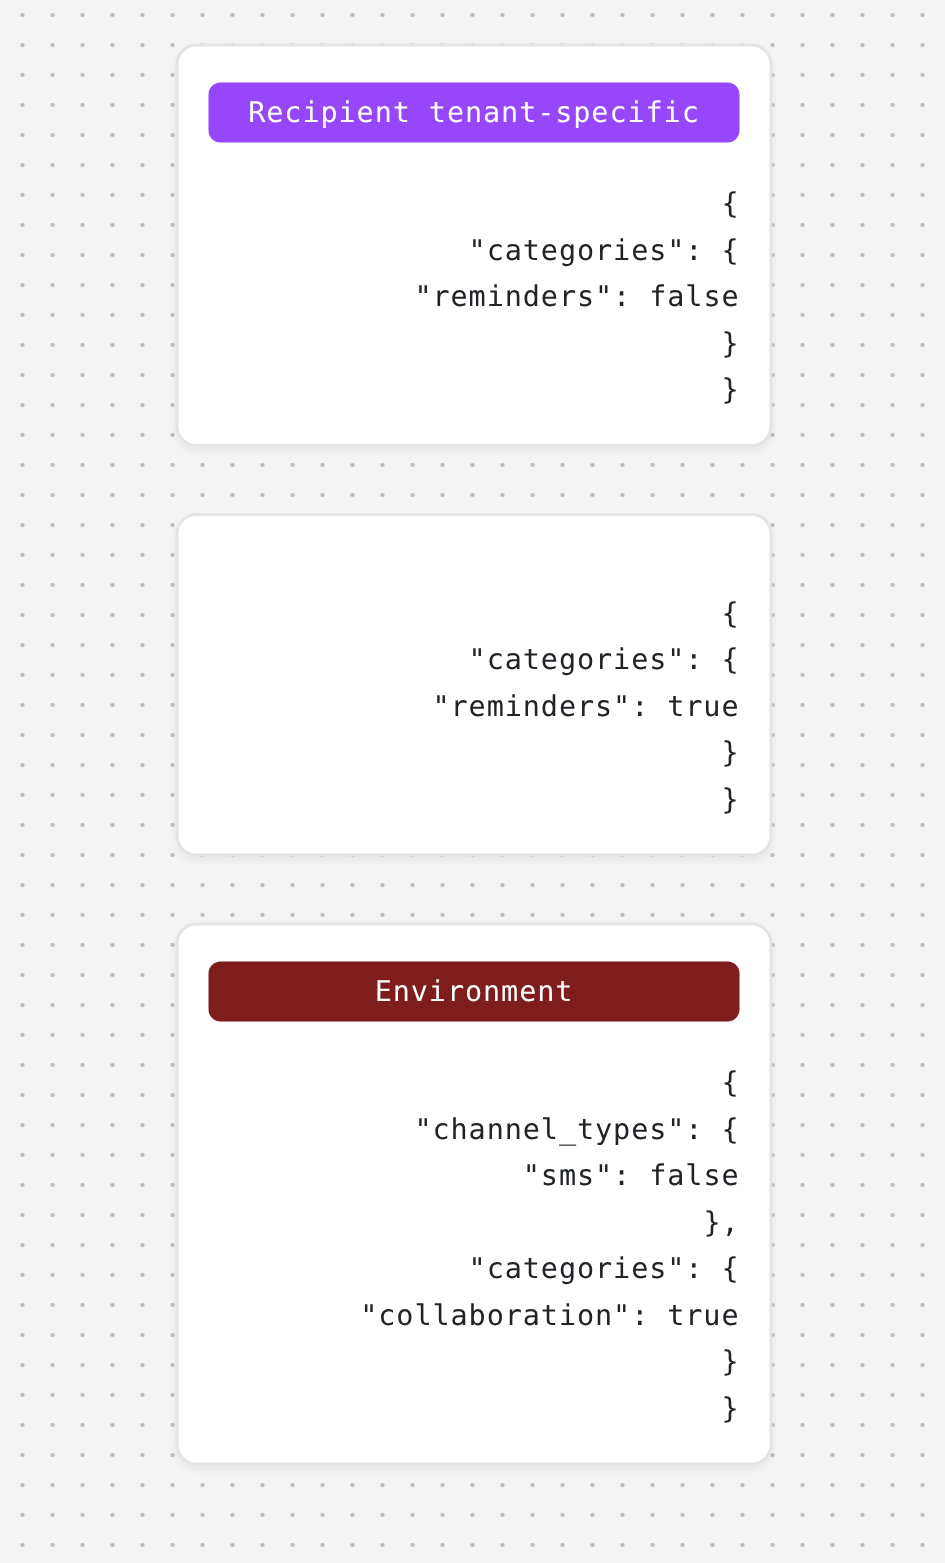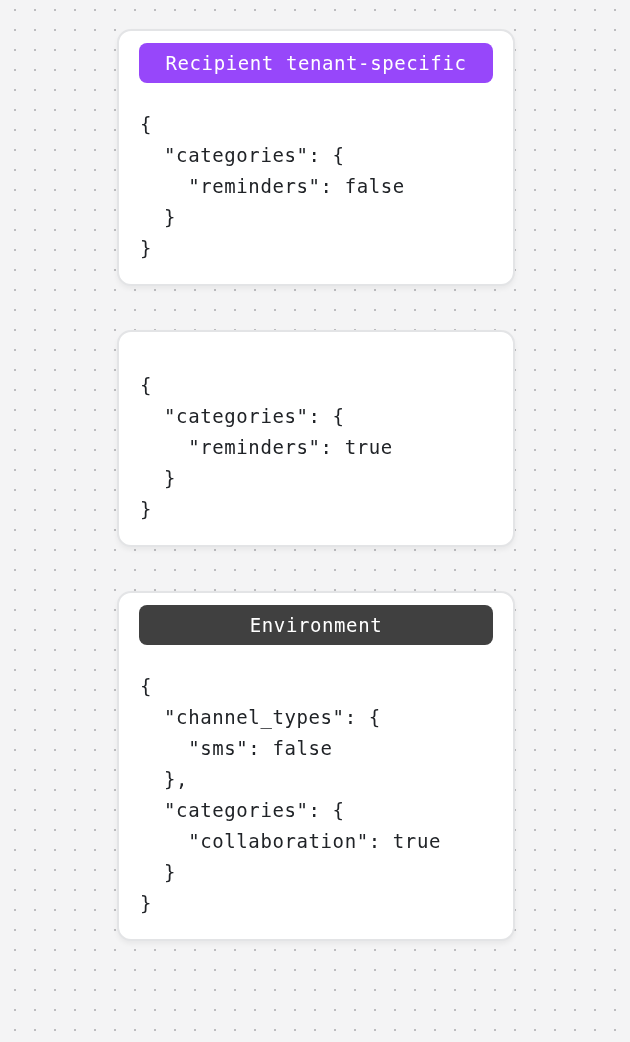--- a/index.html
+++ b/index.html
@@ -24,22 +24,23 @@
     width: 398px;
     display: flex;
     flex-direction: column;
     gap: 44px;
   }
   .card {
     width: 100%;
     background: #ffffff;
     border: 2px solid #e3e4e6;
     border-radius: 14px;
-    padding: 12px 20px 20px 20px;
+    padding: 24px 20px 20px 20px;
     box-shadow: 0 3px 5px rgba(0,0,0,0.05);
+    text-align: right;
   }
   .badge {
     height: 40px;
     border-radius: 8px;
     display: flex;
     align-items: center;
     justify-content: center;
     color: #ffffff;
     font-size: 19px;
     font-weight: 500;
@@ -73,21 +74,21 @@
 
     <div class="card">
       <pre class="code">{
   "categories": {
     "reminders": true
   }
 }</pre>
     </div>
 
     <div class="card">
-      <div class="badge" style="background: #404040;">Environment</div>
+      <div class="badge" style="background: #7f1d1d;">Environment</div>
       <pre class="code">{
   "channel_types": {
     "sms": false
   },
   "categories": {
     "collaboration": true
   }
 }</pre>
     </div>
 

